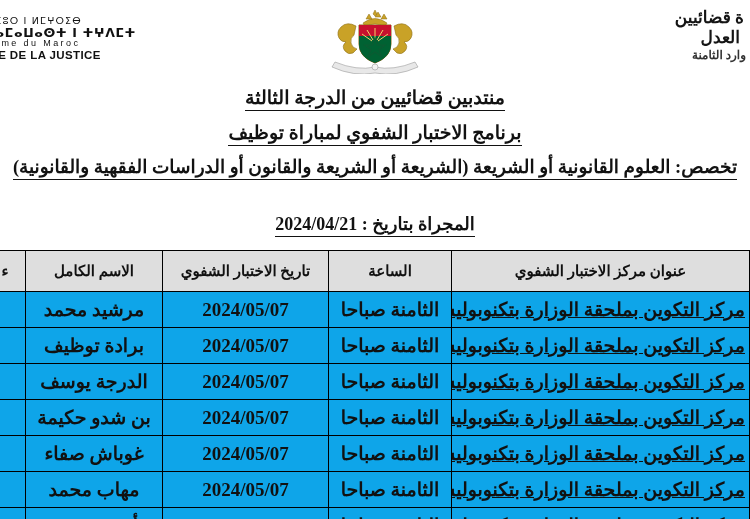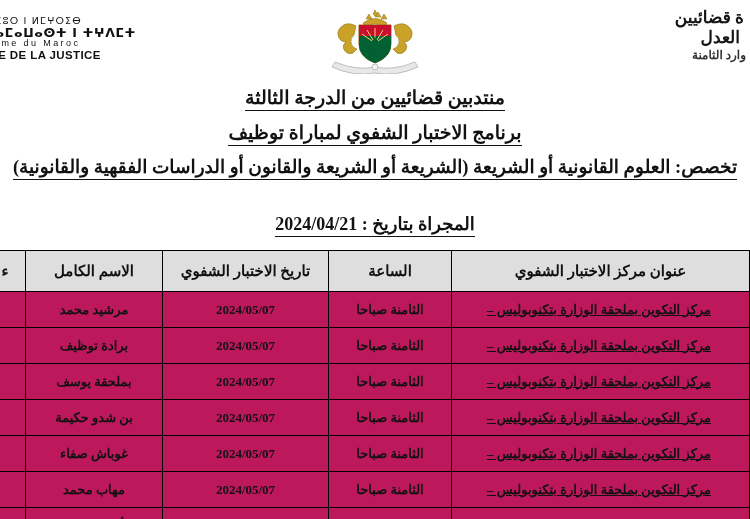--- a/index.html
+++ b/index.html
@@ -141,22 +141,22 @@
     overflow: hidden;
     white-space: nowrap;
   }
   table.sched thead th {
     background: #dedede;
     height: 38px;
     font-size: 15px;
   }
   table.sched tbody td {
     height: 33px;
-    font-size: 13px;
-    background: #be185d;
+    font-size: 19px;
+    background: #0ea5e9;
   }
   td.num, th.num { width: 38px; }
   td.name, th.name { width: 134px; }
   td.date, th.date { width: 163px; font-family: "Liberation Serif", serif; font-size: 16px; }
   td.time, th.time { width: 120px; }
   td.addr, th.addr { width: 295px; font-size: 14.5px; }
   
   th.num, td.num { border-right: none; }
   .addr-cell { padding-right: 4px; text-decoration: underline; }
 </style>
@@ -244,21 +244,21 @@
         <td class="addr addr-cell">مركز التكوين بملحقة الوزارة بتكنوبوليس –</td>
         <td class="time">الثامنة صباحا</td>
         <td class="date">2024/05/07</td>
         <td class="name">برادة توظيف</td>
         <td class="num"></td>
       </tr>
       <tr>
         <td class="addr addr-cell">مركز التكوين بملحقة الوزارة بتكنوبوليس –</td>
         <td class="time">الثامنة صباحا</td>
         <td class="date">2024/05/07</td>
-        <td class="name">بملحقة يوسف</td>
+        <td class="name">الدرجة يوسف</td>
         <td class="num"></td>
       </tr>
       <tr>
         <td class="addr addr-cell">مركز التكوين بملحقة الوزارة بتكنوبوليس –</td>
         <td class="time">الثامنة صباحا</td>
         <td class="date">2024/05/07</td>
         <td class="name">بن شدو حكيمة</td>
         <td class="num"></td>
       </tr>
       <tr>

